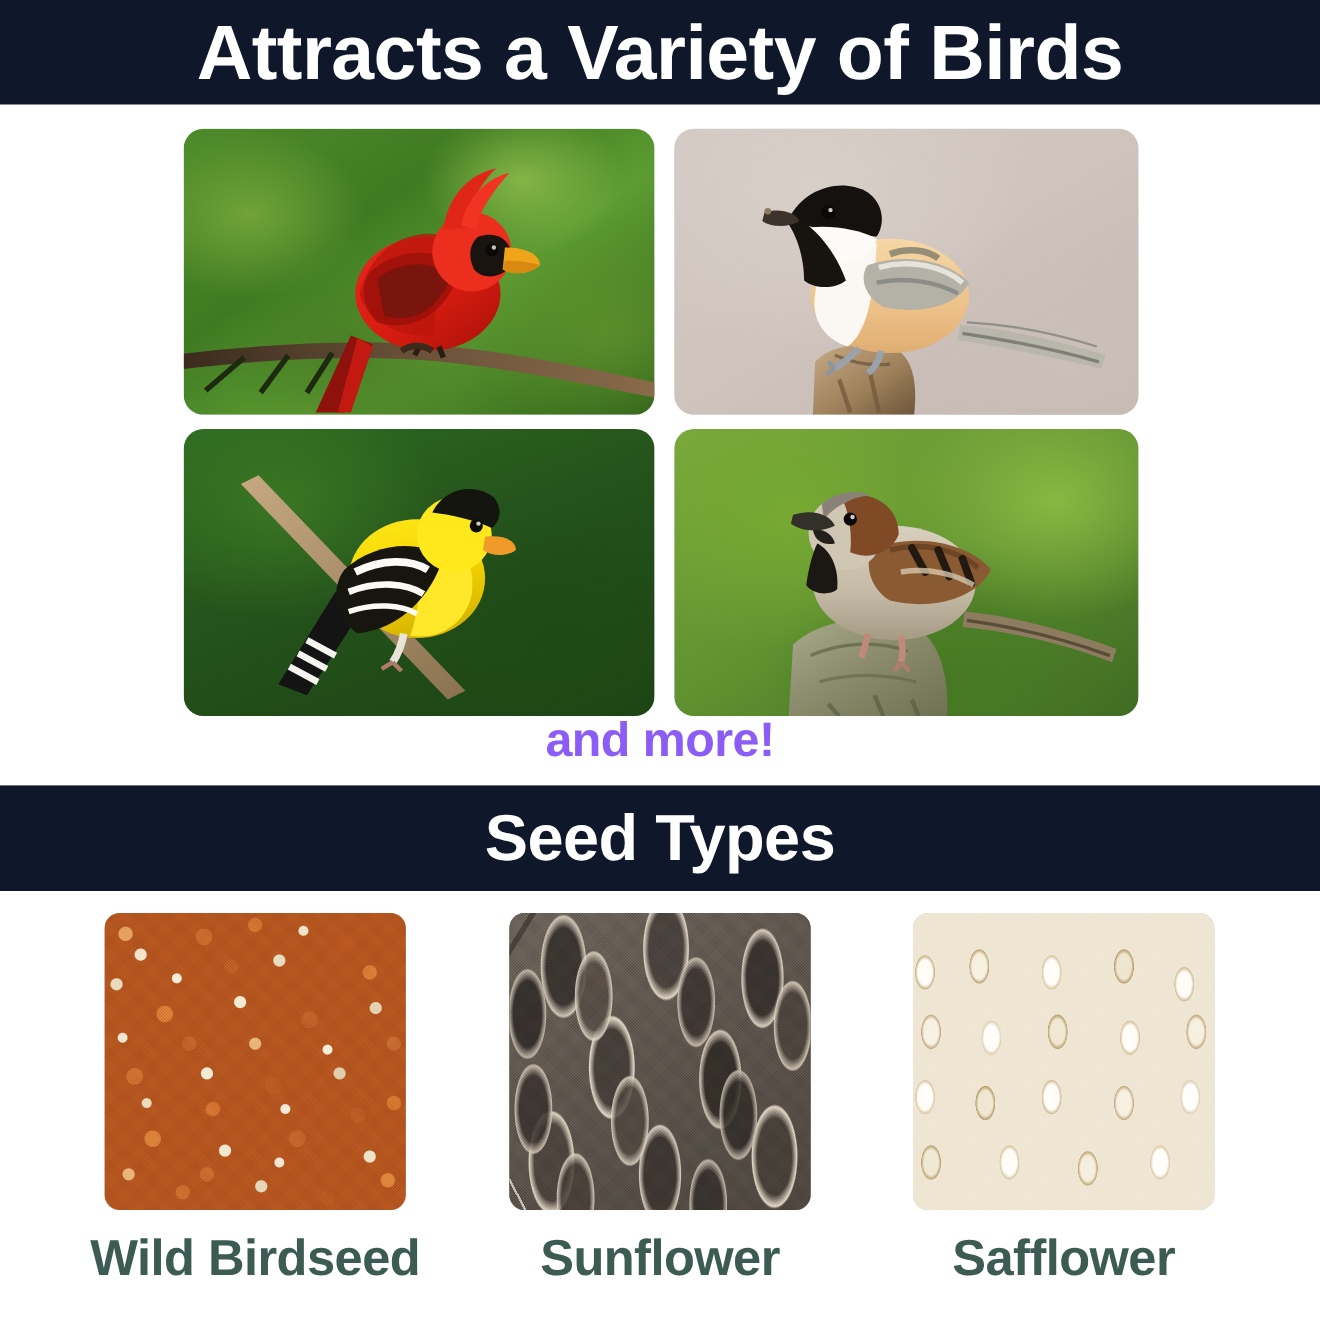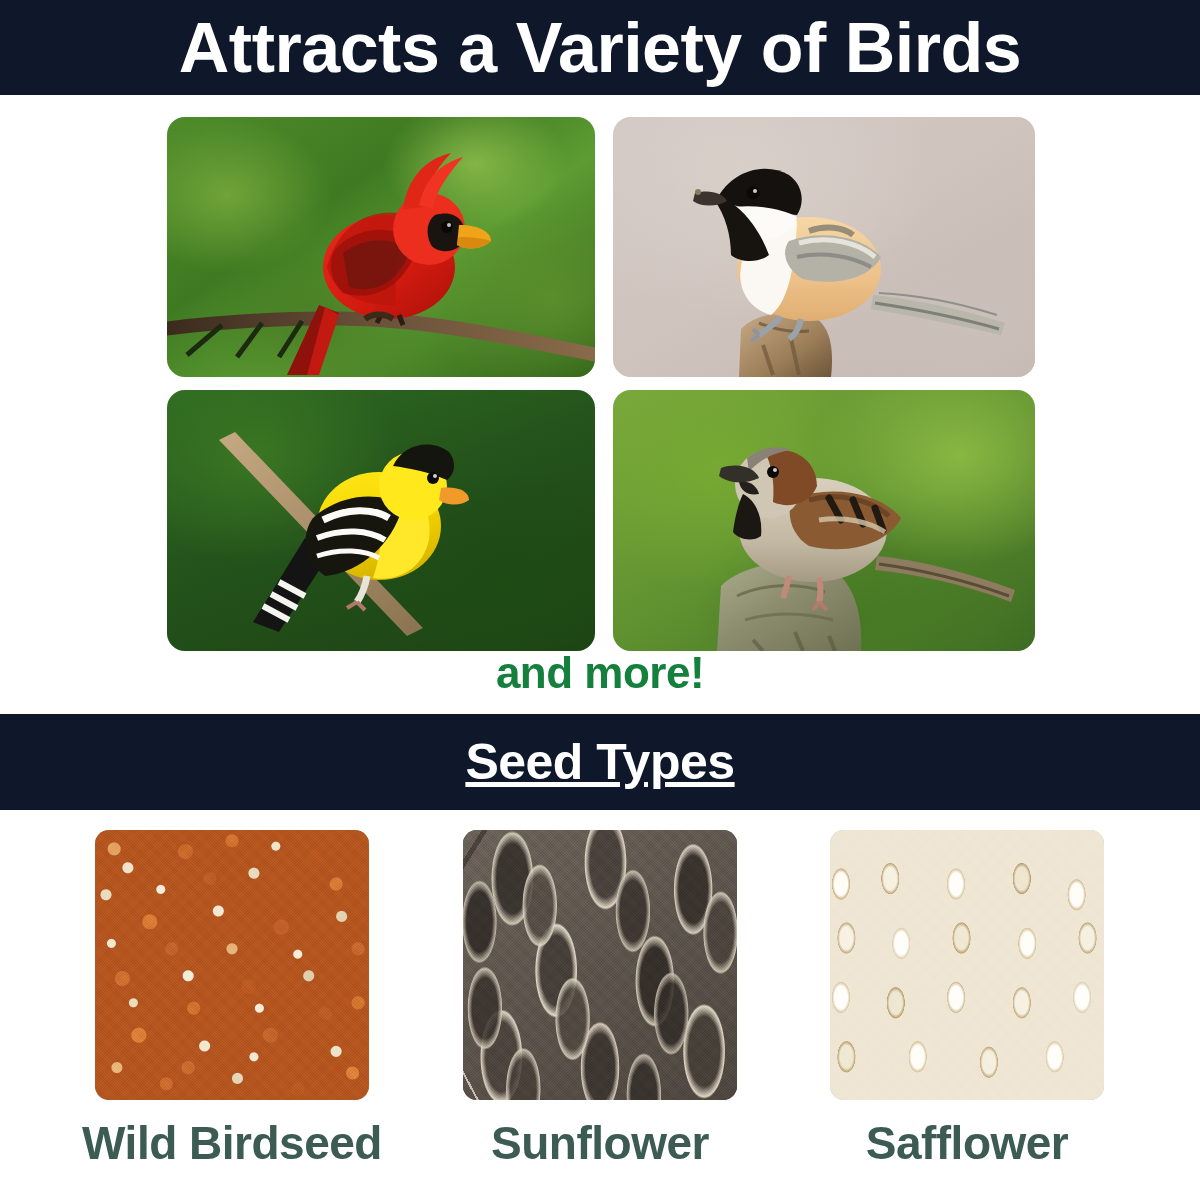--- a/index.html
+++ b/index.html
@@ -22,21 +22,21 @@
   .banner-title{
     color:#ffffff;
     font-weight:bold;
     letter-spacing:-0.5px;
     line-height:1;
     white-space:nowrap;
   }
   #banner-top{top:0;height:95px;}
   #banner-top .banner-title{font-size:70px;}
   #banner-seed{top:714px;height:96px;}
-  #banner-seed .banner-title{font-size:50px;text-decoration:underline;}
+  #banner-seed .banner-title{font-size:59px;}
 
   
   .bird-grid{
     position:absolute;left:167px;top:117px;
     width:868px;height:534px;
   }
   .bird-card{
     position:absolute;
     border-radius:18px;
     overflow:hidden;
@@ -82,21 +82,21 @@
       radial-gradient(ellipse 200px 150px at 82% 25%, rgba(145,190,70,.85), rgba(0,0,0,0) 72%),
       radial-gradient(ellipse 240px 180px at 60% 88%, rgba(70,120,35,.9), rgba(0,0,0,0) 72%),
       linear-gradient(150deg,#79a93c 0%,#5f9130 50%,#3d6b22 100%);
     filter:blur(0.5px);
   }
 
   
   .and-more{
     position:absolute;left:0;width:1200px;top:648px;
     text-align:center;
-    color:#15803d;
+    color:#8b5cf6;
     font-size:44px;
     font-weight:bold;
     letter-spacing:-0.5px;
   }
 
   
   .seed-row{
     position:absolute;left:0;top:830px;width:1200px;height:360px;
   }
   .seed-item{position:absolute;top:0;width:274px;}

